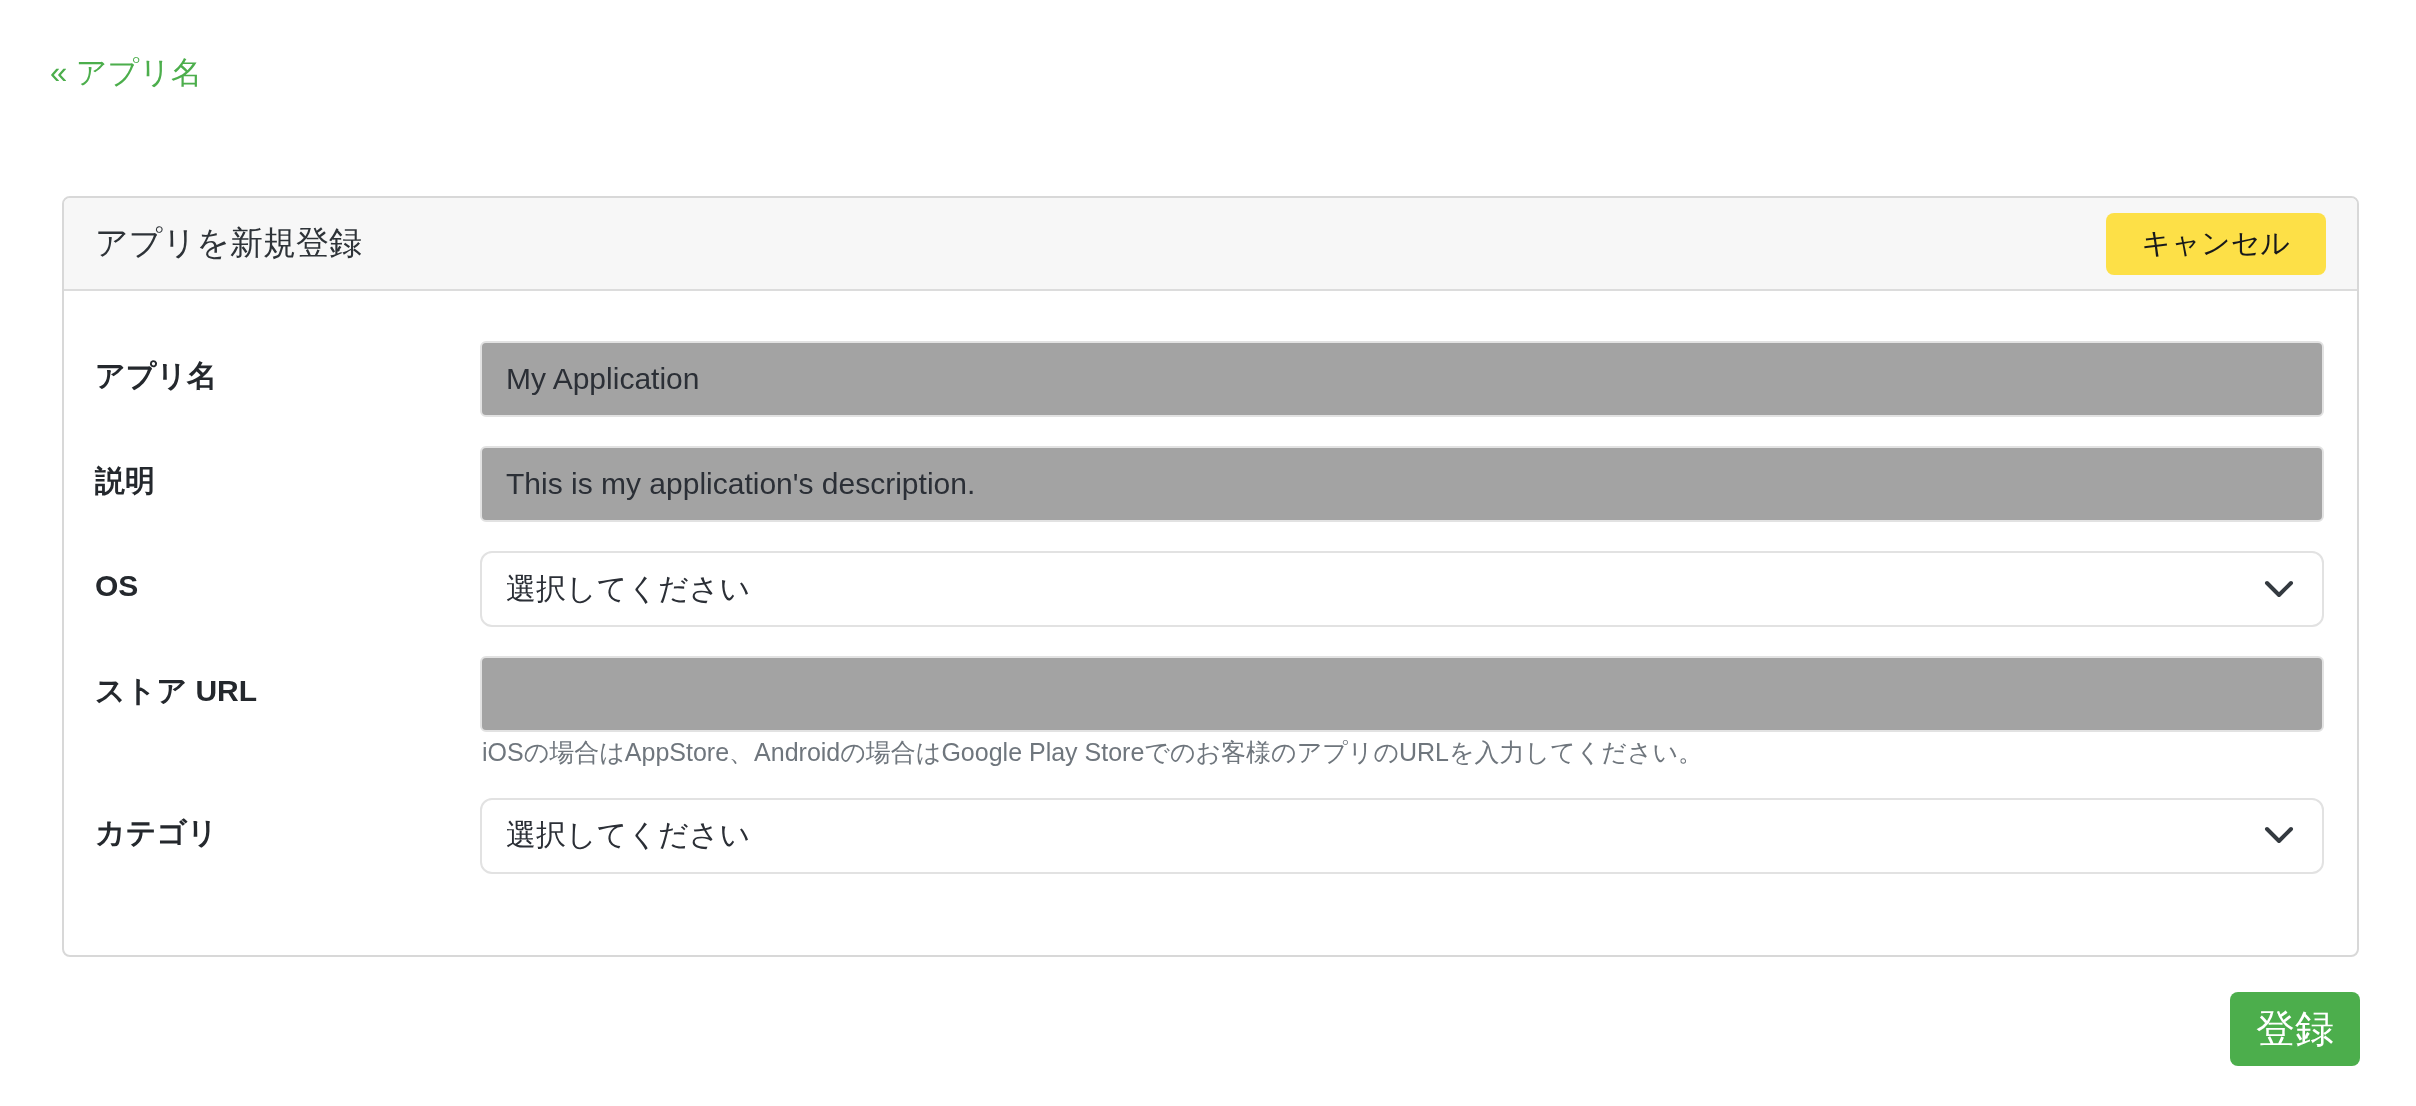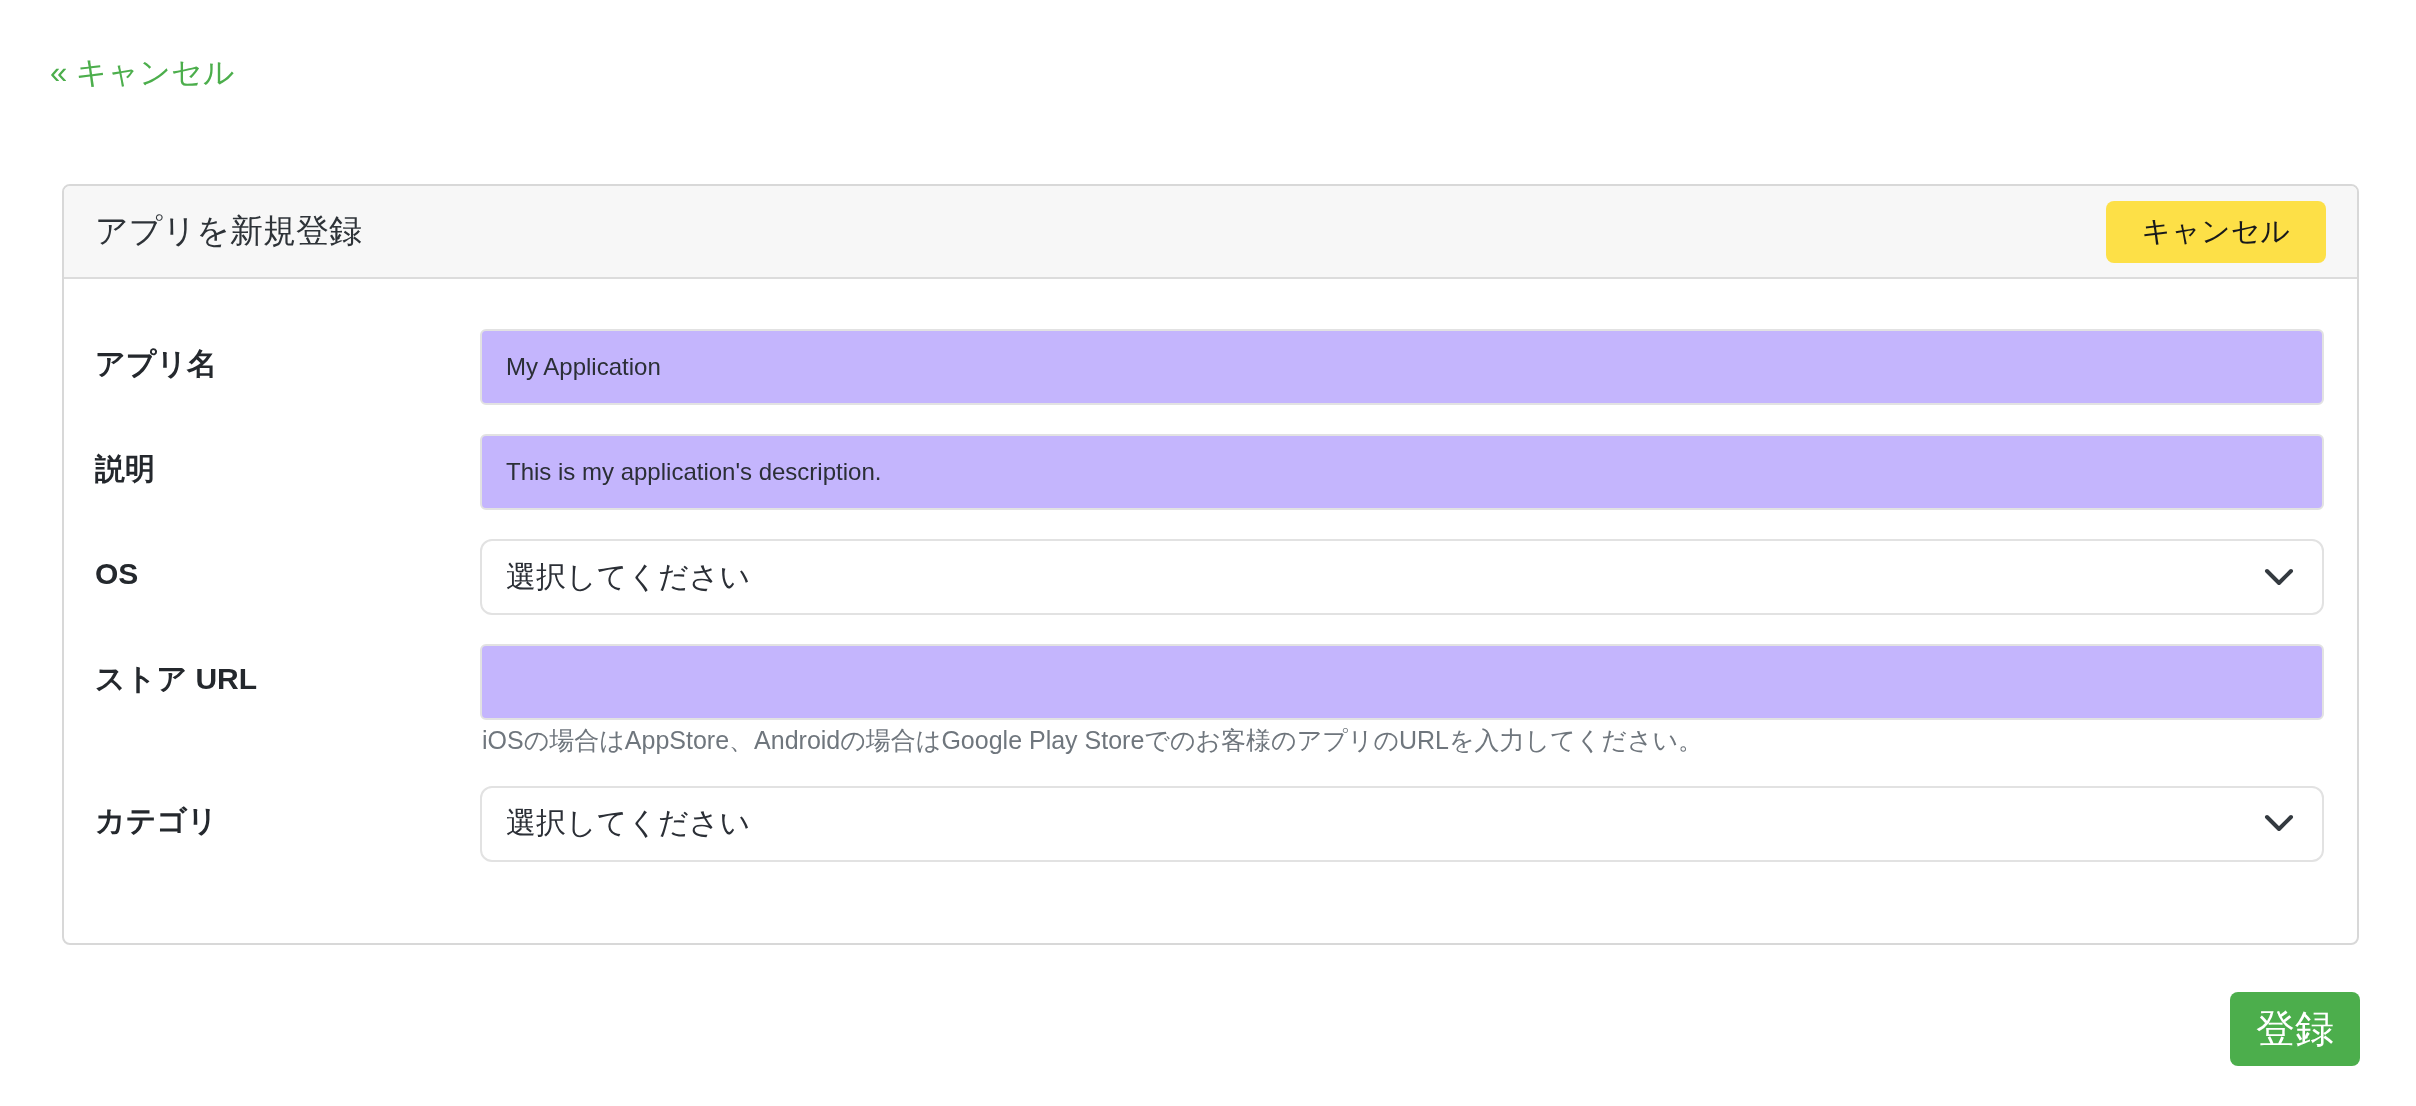--- a/index.html
+++ b/index.html
@@ -12,21 +12,21 @@
     color: #2b2f36;
   }
 
   .back-link {
     position: absolute; left: 50px; top: 54px;
     font-size: 31px; line-height: 1.2;
     color: #4cae4c; text-decoration: none; cursor: pointer;
   }
 
   .panel {
-    position: absolute; left: 62px; top: 184px;
+    position: absolute; left: 62px; top: 196px;
     width: 2297px; min-height: 761px;
     background: #ffffff;
     border: 2px solid #d8d8d8;
     border-radius: 8px;
   }
 
   .panel-header {
     display: flex; align-items: center;
     height: 93px;
     background: #f7f7f7;
@@ -56,22 +56,22 @@
     font-size: 30px; font-weight: bold; color: #24282d;
     line-height: 1.2;
   }
 
   .field-col { flex: 1 1 auto; min-width: 0; }
 
   .text-input {
     width: 100%; height: 76px;
     border: 2px solid #e2e2e2; border-radius: 6px;
     padding: 0 24px;
-    font-family: inherit; font-size: 24px; color: #2b2f36;
-    background: #c4b5fd; outline: none;
+    font-family: inherit; font-size: 30px; color: #2b2f36;
+    background: #a3a3a3; outline: none;
   }
 
   .select-box {
     display: flex; align-items: center; justify-content: space-between;
     width: 100%; height: 76px;
     border: 2px solid #e2e2e2; border-radius: 12px;
     padding: 0 28px 0 24px;
     font-size: 30px; color: #2b2f36;
     background: #ffffff; cursor: pointer;
   }
@@ -93,21 +93,21 @@
     padding: 0 26px;
     background: #4cae4c;
     border: none; border-radius: 8px;
     font-family: inherit; font-size: 39px; color: #ffffff;
     cursor: pointer;
   }
 </style>
 </head>
 <body>
 
-<a class="back-link" href="#" style="color: rgb(76, 174, 76);">« キャンセル</a>
+<a class="back-link" href="#" style="color: rgb(76, 174, 76);">« アプリ名</a>
 
 <div class="panel">
 
   <div class="panel-header">
     <div class="panel-title">アプリを新規登録</div>
     <button class="cancel-btn" style="background: #fde047;">キャンセル</button>
   </div>
 
   <div class="panel-body">
 

